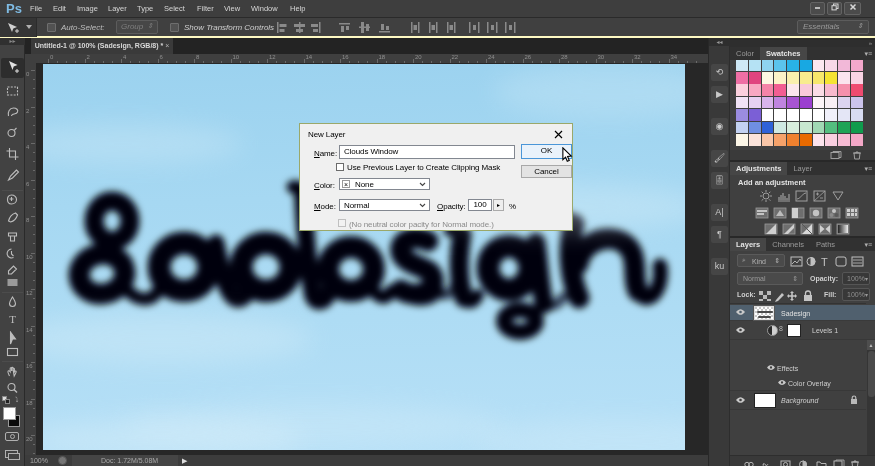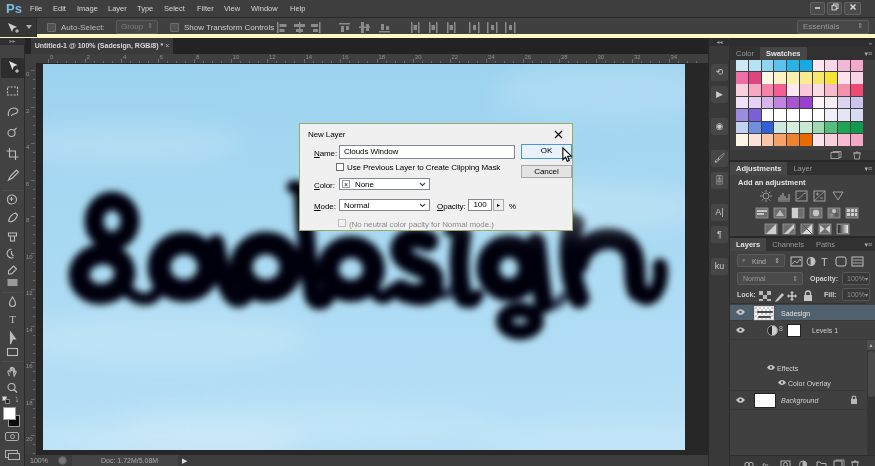--- a/index.html
+++ b/index.html
@@ -7,21 +7,21 @@
     font-family:"Liberation Sans", sans-serif; }
   .a { position:absolute; white-space:nowrap; }
   .lrow,.dlab { white-space:nowrap; }
   #menubar { position:absolute; left:0; top:0; width:875px; height:18px;
     background:#3e3e3e; border-bottom:1px solid #2a2a2a; color:#d6d6d6; font-size:7.5px; }
   .mitem { position:absolute; top:4px; }
   .winbtn { position:absolute; top:2px; height:13px; background:#4b4b4b;
     border:1px solid #636363; border-radius:2px; color:#d0d0d0; text-align:center;
     font-size:9px; line-height:11px; }
   #optbar { position:absolute; left:0; top:18px; width:875px; height:20px;
-    background:#404040; border-bottom:4px solid #fef9c3; color:#bdbdbd; font-size:8px; }
+    background:#404040; border-bottom:2px solid #fef9c3; color:#bdbdbd; font-size:8px;font-style:italic; }
   .cb { position:absolute; width:9px; height:9px; background:#525252; border:1px solid #6e6e6e; border-radius:1px; top:5px; }
   .dd { position:absolute; background:#474747; border:1px solid #5c5c5c; border-radius:2px; font-size:8px; }
   #tools { position:absolute; left:0; top:38px; width:25px; height:428px;
     background:#424242; border-right:1px solid #2a2a2a; }
   .tool { position:absolute; left:3px; width:19px; height:17px; }
   #tabbar { position:absolute; left:25px; top:38px; width:683px; height:16px; background:#232323; }
   #doctab { position:absolute; left:31px; top:38px; width:142px; height:16px; background:#3a3a3a;
     color:#d8d8d8; font-size:7px; line-height:16px; font-weight:bold; text-align:center; white-space:nowrap; }
   #hruler { position:absolute; left:25px; top:54px; width:683px; height:9px; background:#3f3f3f; }
   #vruler { position:absolute; left:25px; top:63px; width:11px; height:392px; background:#3f3f3f; }

